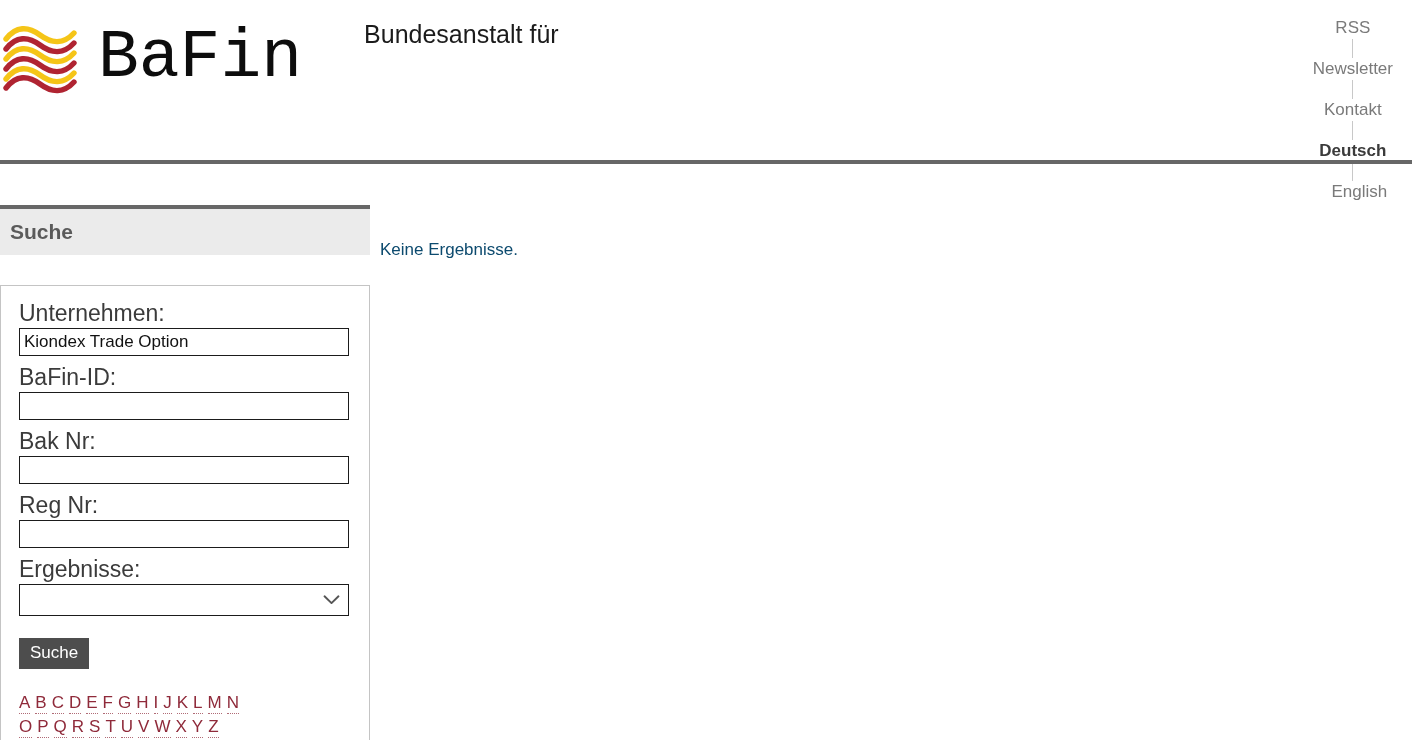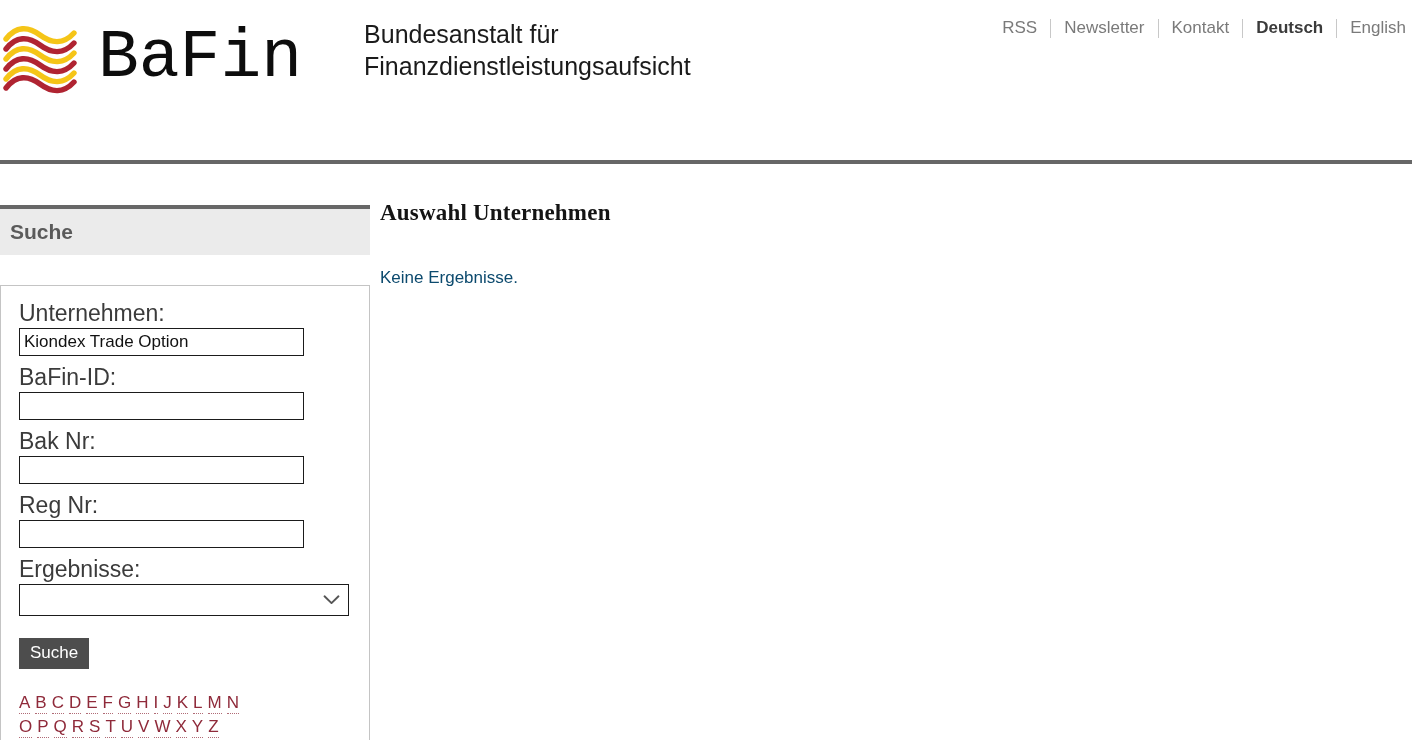--- a/index.html
+++ b/index.html
@@ -60,20 +60,21 @@
 
   .topnav {
     position: absolute;
     right: 6px;
     top: 17px;
     display: flex;
     align-items: center;
     font-size: 17px;
     color: #7a7a7a;
     white-space: nowrap;
+    flex-direction: column;
   }
   .topnav a {
     color: #7a7a7a;
     text-decoration: none;
     padding: 0 13px;
     line-height: 22px;
     display: inline-block;
   }
   .topnav a.active {
     color: #3b3b3b;
@@ -135,21 +136,21 @@
   }
   .field-label {
     font-size: 23px;
     color: #3b3b3b;
     margin: 0 0 4px 0;
     line-height: 22px;
   }
   .field-label.spaced { margin-top: 10px; }
   .text-input {
     display: block;
-    width: 285px;
+    width: 330px;
     height: 28px;
     box-sizing: border-box;
     border: 1px solid #1b1b1b;
     background: #ffffff;
     font-family: "Liberation Sans", sans-serif;
     font-size: 17px;
     color: #111111;
     padding: 0 4px;
     outline: none;
     border-radius: 0;
@@ -248,21 +249,20 @@
         <path d="M4 27 C14 14, 26 14, 38 23 C50 32, 62 32, 72 21" stroke="#b02432"></path>
         <path d="M4 37 C14 24, 26 24, 38 33 C50 42, 62 42, 72 31" stroke="#f5c518"></path>
         <path d="M4 47 C14 34, 26 34, 38 43 C50 52, 62 52, 72 41" stroke="#b02432"></path>
         <path d="M4 57 C14 44, 26 44, 38 53 C50 62, 62 62, 72 51" stroke="#f5c518"></path>
         <path d="M4 66 C14 53, 26 53, 38 62 C50 71, 62 71, 72 60" stroke="#b02432"></path>
       </g>
     </svg>
     <div class="wordmark">BaFin</div>
     <div class="subtitle">
       <span>Bundesanstalt für</span>
-      <span>Finanzdienstleistungsaufsicht</span>
     </div>
   </div>
 
   <div class="topnav">
     <a href="#">RSS</a>
     <span class="sep"></span>
     <a href="#">Newsletter</a>
     <span class="sep"></span>
     <a href="#">Kontakt</a>
     <span class="sep"></span>
@@ -317,17 +317,16 @@
         <div class="alpha-row">
           <a href="#" class="alpha-link">O</a><a href="#" class="alpha-link">P</a><a href="#" class="alpha-link">Q</a><a href="#" class="alpha-link">R</a><a href="#" class="alpha-link">S</a><a href="#" class="alpha-link">T</a><a href="#" class="alpha-link">U</a><a href="#" class="alpha-link">V</a><a href="#" class="alpha-link">W</a><a href="#" class="alpha-link">X</a><a href="#" class="alpha-link">Y</a><a href="#" class="alpha-link">Z</a>
         </div>
 
       </div>
 
     </form>
   </div>
 
   <div class="content">
-    <h1 class="content-title">Auswahl Unternehmen</h1>
     <p class="content-empty">Keine Ergebnisse.</p>
   </div>
 
 </div>
 
 </body></html>

